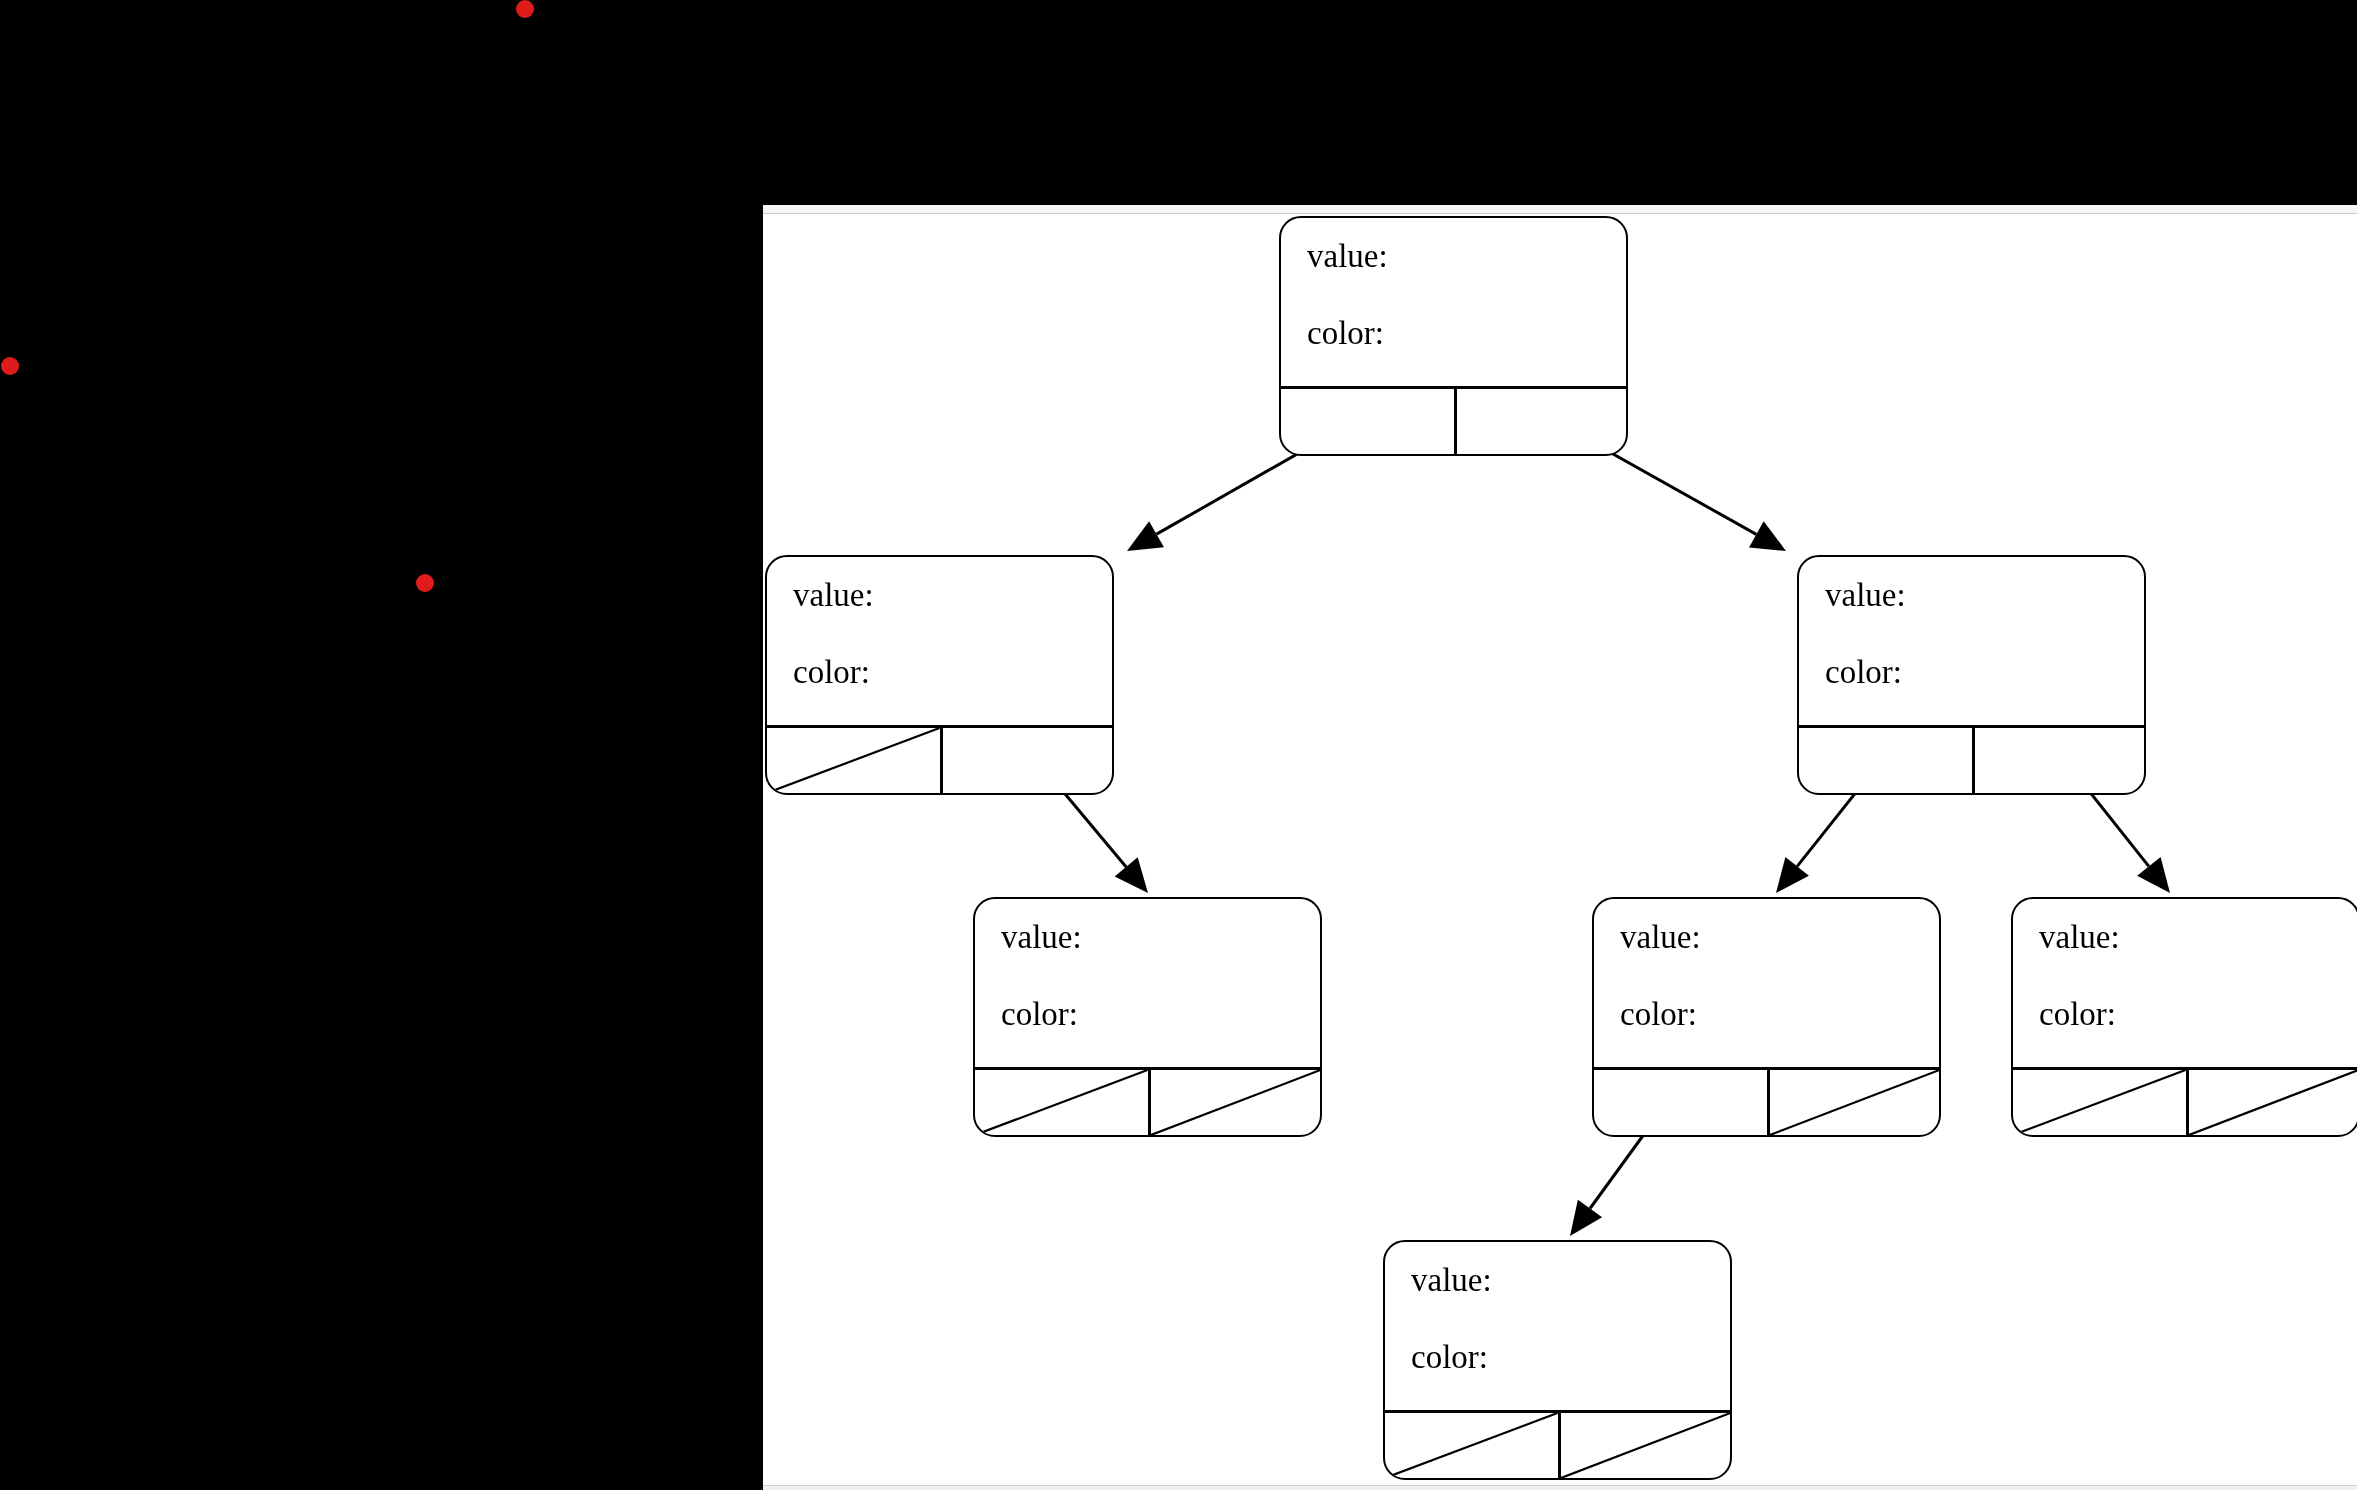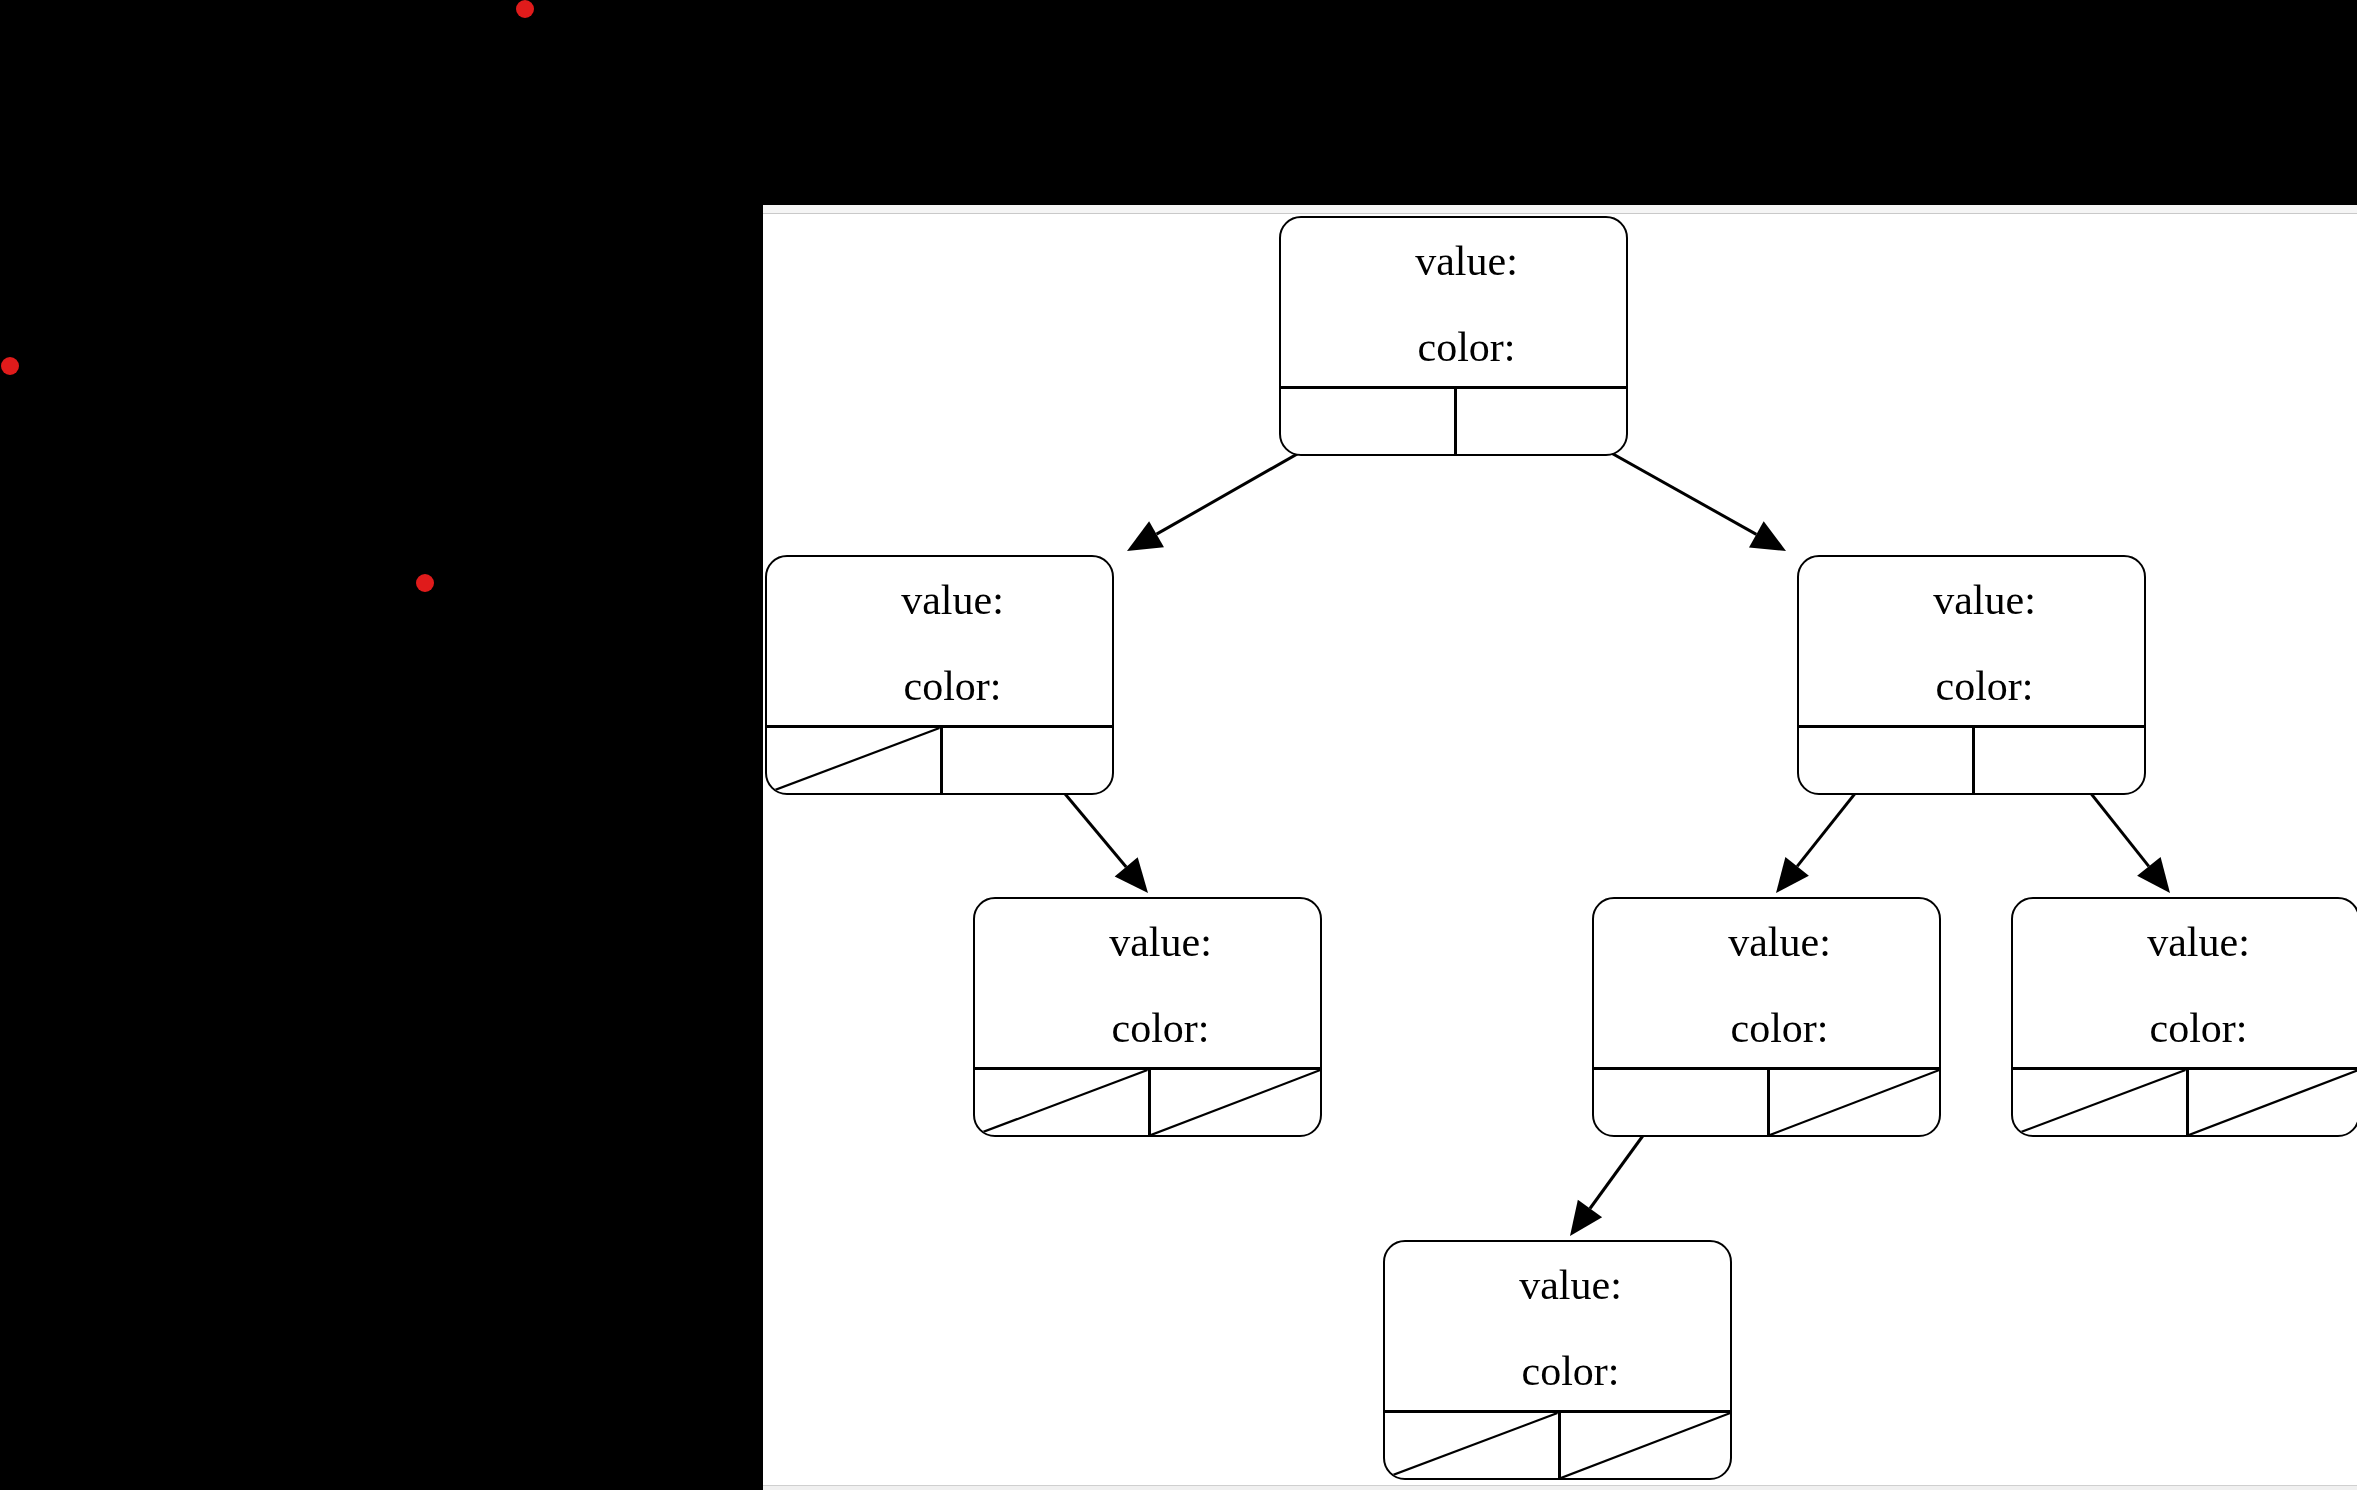--- a/index.html
+++ b/index.html
@@ -76,25 +76,24 @@
     overflow: hidden;
   }
   .node-body {
     position: absolute;
     left: 0; top: 0;
     right: 0;
     box-sizing: border-box;
     padding: 22px 0 0 26px;
   }
   .node-field {
-    font-size: 42px;
+    font-size: 33px;
     line-height: 1.0;
     color: #000000;
     white-space: nowrap;
-    text-align: center;
   }
   .node-field.field-value { margin-bottom: 44px; }
 
   .node-ptrbar {
     position: absolute;
     left: 0; right: 0; bottom: 0;
     border-top: 3px solid #000000;
     box-sizing: border-box;
     display: flex;
   }

